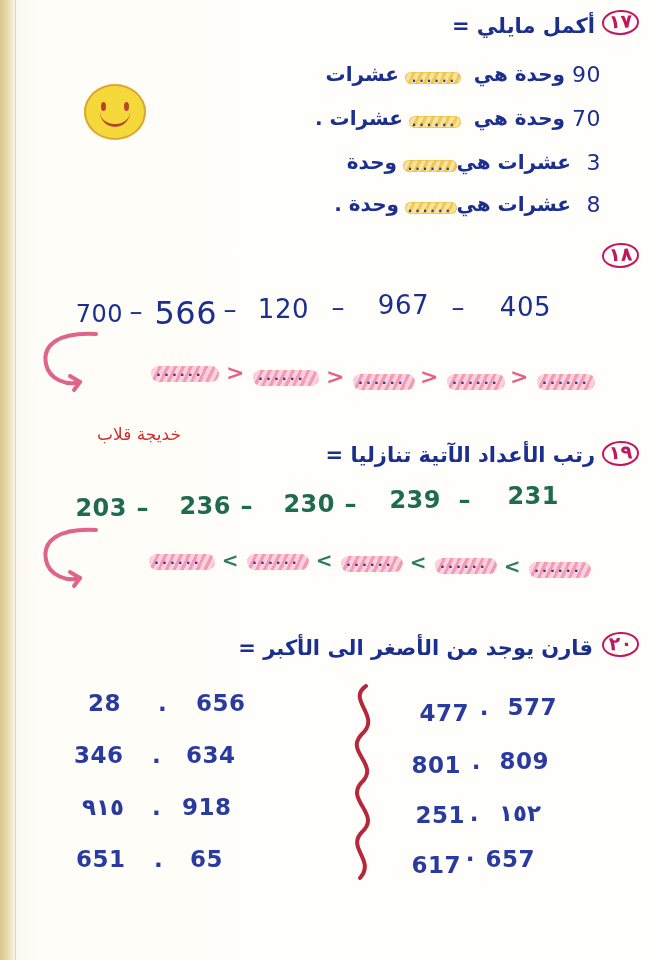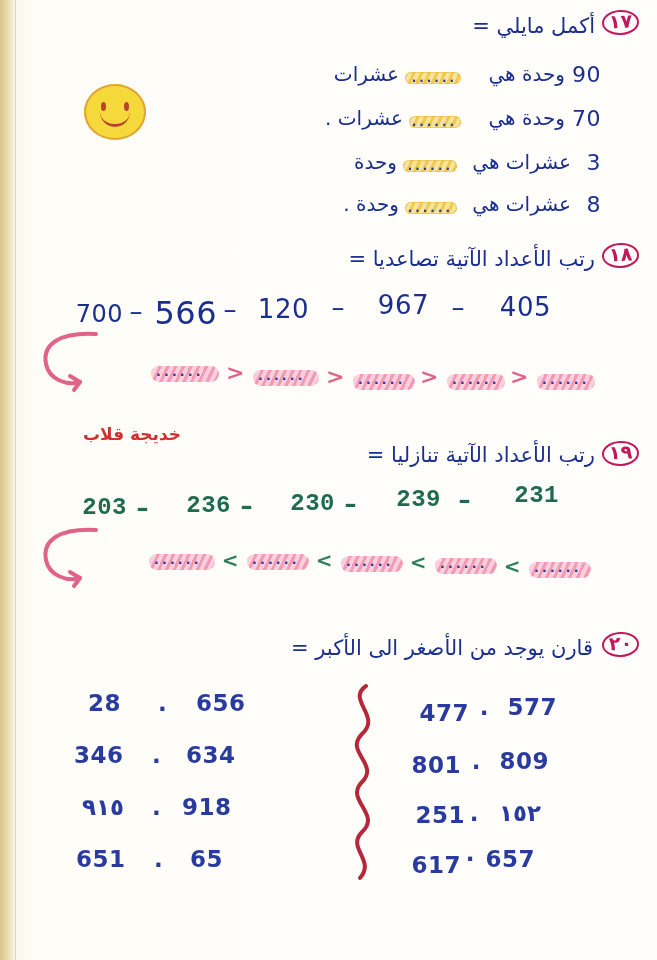--- a/index.html
+++ b/index.html
@@ -53,21 +53,21 @@
     border-radius: 50%;
     padding: 0px 5px 1px 5px;
     line-height: 1.05;
     transform: rotate(-3deg);
   }
 
   .qtext {
     position: absolute;
     color: #1b2f8f;
     font-size: 21px;
-    font-weight: 400;
+    font-weight: 700;
     direction: rtl;
   }
 
   .line-val {
     position: absolute;
     color: #1b2f8f;
     font-size: 22px;
     font-weight: 400;
   }
 
@@ -146,29 +146,28 @@
     position: absolute;
     left: 16px; right: 16px; top: 26px; height: 14px;
     border-bottom: 3px solid #b8442e;
     border-radius: 0 0 40px 40px;
   }
 
   .name-tag {
     position: absolute;
     color: #d32f2f;
     font-size: 17px;
-    font-weight: 700;
+    font-weight: 400;
   }
 
   .green-num {
     position: absolute;
     color: #1e6b4f;
     font-size: 24px;
     font-weight: 700;
-    font-family: Liberation Mono, monospace;
   }
   .green-sep {
     position: absolute;
     color: #1e6b4f;
     font-size: 24px;
     font-weight: 700;
   }
 
   .cmp-num {
     position: absolute;
@@ -230,21 +229,20 @@
   <div class="line-val hand" style="top:192px; right:56px;">8</div>
   <div class="qtext hand" style="top:192px; right:86px; font-size:20px;">عشرات هي</div>
   <div class="blank-yellow" style="top:202px; right:200px; width:52px;">
     <span class="dots">......</span>
   </div>
   <div class="qtext hand" style="top:192px; right:258px; font-size:20px;">وحدة .</div>
 
   <div class="num" style="top:243px; right:18px;">
     <span class="circ">١٨</span>
   </div>
-  <div class="qtext hand" style="top:247px; right:62px;">رتب الأعداد الآتية تصاعديا =</div>
 
   <div class="line-val hand" style="top:292px; right:106px; font-size:26px;">405</div>
   <div class="line-val hand" style="top:292px; right:192px; font-size:26px;">–</div>
   <div class="line-val hand" style="top:290px; right:228px; font-size:26px;">967</div>
   <div class="line-val hand" style="top:292px; right:312px; font-size:26px;">–</div>
   <div class="line-val hand" style="top:294px; right:348px; font-size:26px;">120</div>
   <div class="line-val hand" style="top:294px; right:420px; font-size:26px;">–</div>
   <div class="line-val hand" style="top:294px; right:440px; font-size:32px;">566</div>
   <div class="line-val hand" style="top:296px; right:514px; font-size:26px;">–</div>
   <div class="line-val hand" style="top:300px; right:534px; font-size:24px;">700</div>

